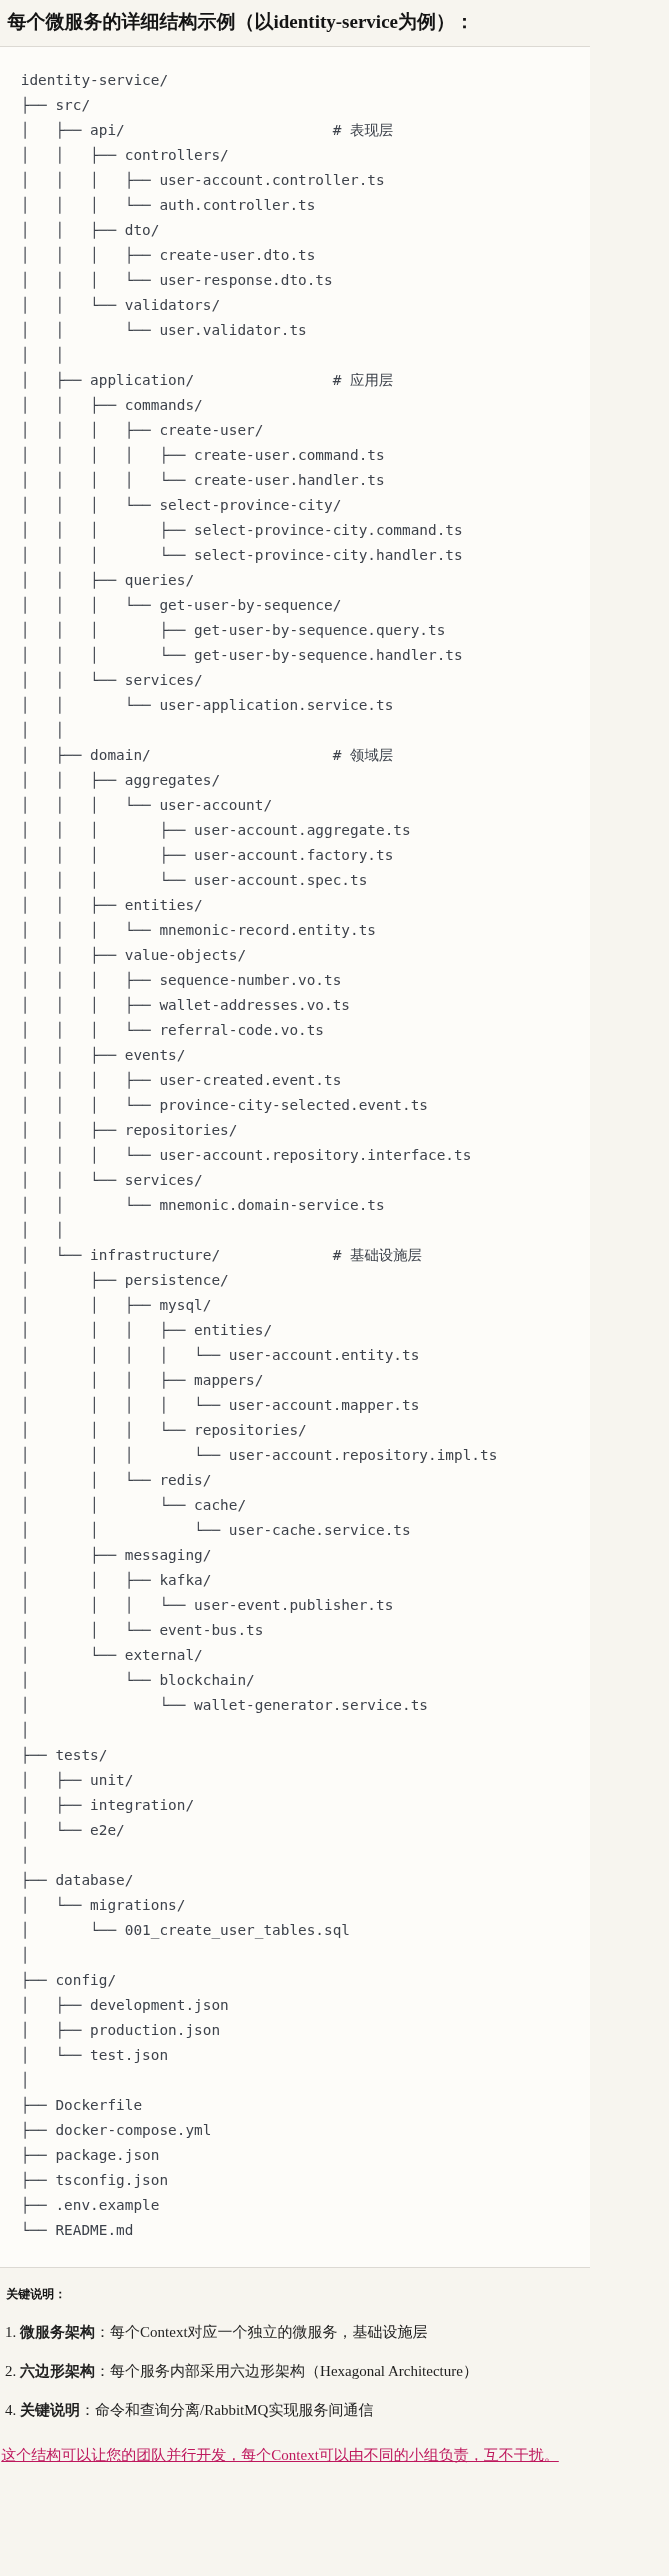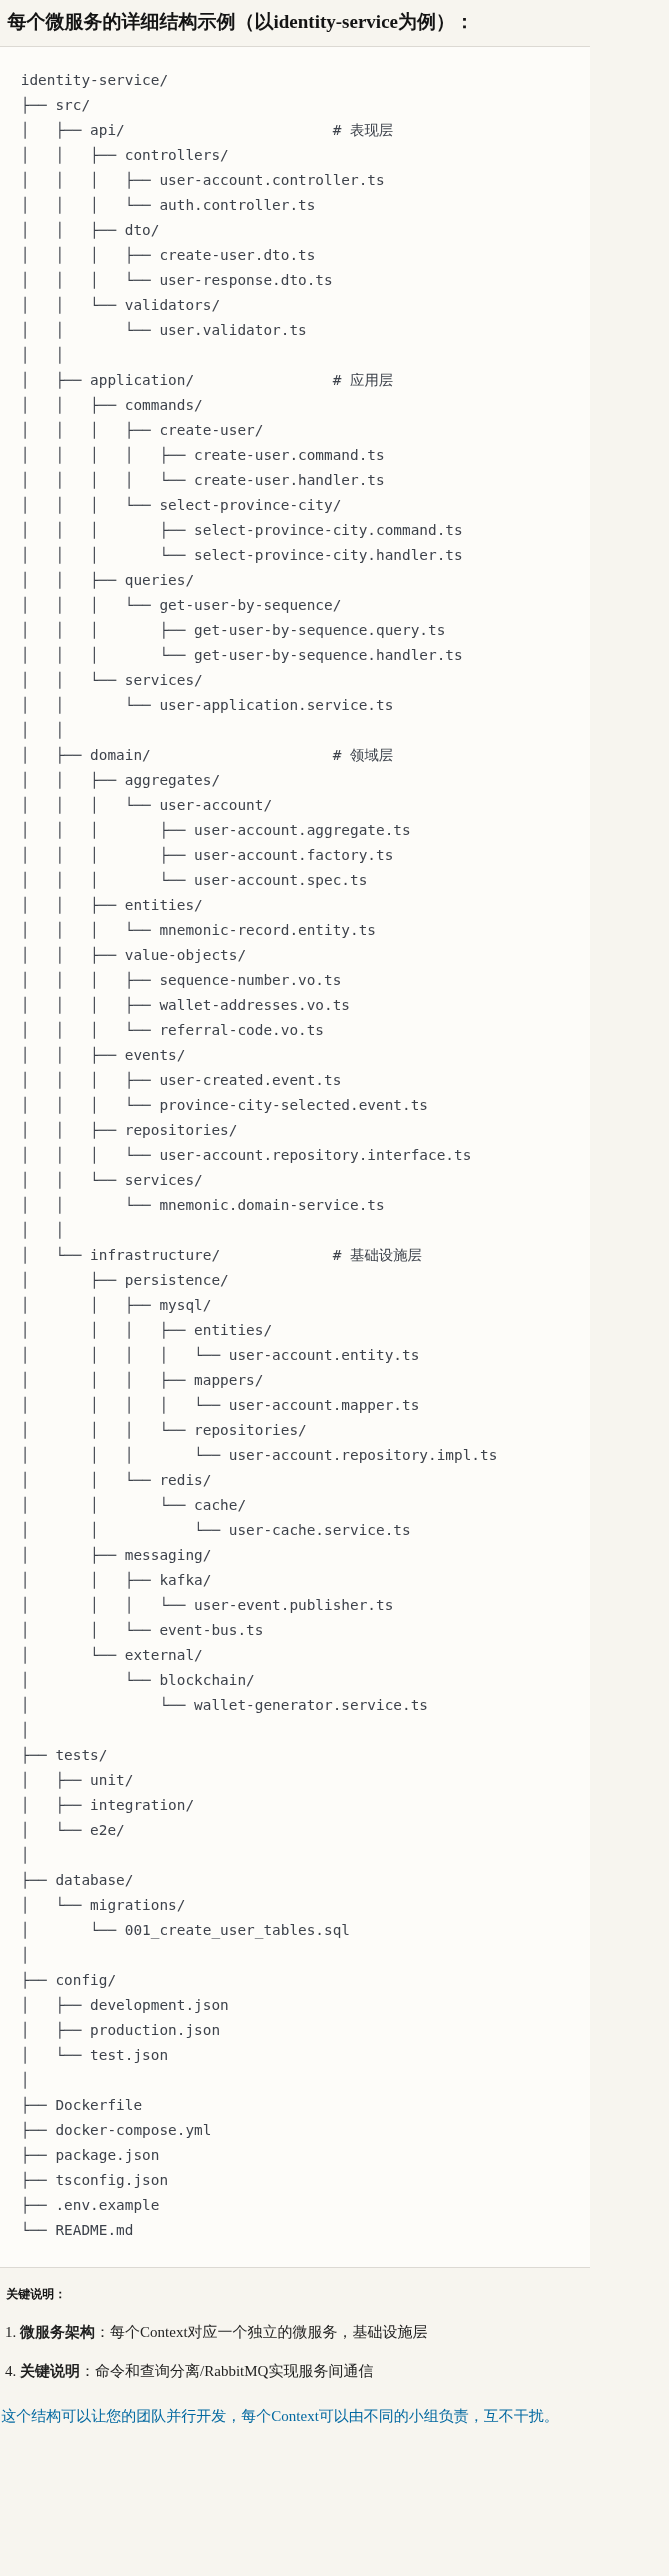--- a/index.html
+++ b/index.html
@@ -45,37 +45,39 @@
     line-height:20px;
     margin:0 0 19px 5px;
     color:#1f1f1f;
   }
   .note-item .num { margin-right:3.8px; }
   .note-item strong { font-weight:bold; }
   .footer-note {
     font-size:15px;
     line-height:20px;
     margin:25px 0 12.5px 1.3px;
-    color:#0369a1;
+    color:#be185d;
+    text-decoration:underline;
   }
 </style>
 </head>
 <body>
 
 <div class="page">
 
   <div class="title">每个微服务的详细结构示例（以identity-service为例）：</div>
 
   <div class="codeblock">
     <pre class="tree" id="tree"><div>identity-service/</div><div>├── src/</div><div>│   ├── api/                        # 表现层</div><div>│   │   ├── controllers/</div><div>│   │   │   ├── user-account.controller.ts</div><div>│   │   │   └── auth.controller.ts</div><div>│   │   ├── dto/</div><div>│   │   │   ├── create-user.dto.ts</div><div>│   │   │   └── user-response.dto.ts</div><div>│   │   └── validators/</div><div>│   │       └── user.validator.ts</div><div>│   │</div><div>│   ├── application/                # 应用层</div><div>│   │   ├── commands/</div><div>│   │   │   ├── create-user/</div><div>│   │   │   │   ├── create-user.command.ts</div><div>│   │   │   │   └── create-user.handler.ts</div><div>│   │   │   └── select-province-city/</div><div>│   │   │       ├── select-province-city.command.ts</div><div>│   │   │       └── select-province-city.handler.ts</div><div>│   │   ├── queries/</div><div>│   │   │   └── get-user-by-sequence/</div><div>│   │   │       ├── get-user-by-sequence.query.ts</div><div>│   │   │       └── get-user-by-sequence.handler.ts</div><div>│   │   └── services/</div><div>│   │       └── user-application.service.ts</div><div>│   │</div><div>│   ├── domain/                     # 领域层</div><div>│   │   ├── aggregates/</div><div>│   │   │   └── user-account/</div><div>│   │   │       ├── user-account.aggregate.ts</div><div>│   │   │       ├── user-account.factory.ts</div><div>│   │   │       └── user-account.spec.ts</div><div>│   │   ├── entities/</div><div>│   │   │   └── mnemonic-record.entity.ts</div><div>│   │   ├── value-objects/</div><div>│   │   │   ├── sequence-number.vo.ts</div><div>│   │   │   ├── wallet-addresses.vo.ts</div><div>│   │   │   └── referral-code.vo.ts</div><div>│   │   ├── events/</div><div>│   │   │   ├── user-created.event.ts</div><div>│   │   │   └── province-city-selected.event.ts</div><div>│   │   ├── repositories/</div><div>│   │   │   └── user-account.repository.interface.ts</div><div>│   │   └── services/</div><div>│   │       └── mnemonic.domain-service.ts</div><div>│   │</div><div>│   └── infrastructure/             # 基础设施层</div><div>│       ├── persistence/</div><div>│       │   ├── mysql/</div><div>│       │   │   ├── entities/</div><div>│       │   │   │   └── user-account.entity.ts</div><div>│       │   │   ├── mappers/</div><div>│       │   │   │   └── user-account.mapper.ts</div><div>│       │   │   └── repositories/</div><div>│       │   │       └── user-account.repository.impl.ts</div><div>│       │   └── redis/</div><div>│       │       └── cache/</div><div>│       │           └── user-cache.service.ts</div><div>│       ├── messaging/</div><div>│       │   ├── kafka/</div><div>│       │   │   └── user-event.publisher.ts</div><div>│       │   └── event-bus.ts</div><div>│       └── external/</div><div>│           └── blockchain/</div><div>│               └── wallet-generator.service.ts</div><div>│</div><div>├── tests/</div><div>│   ├── unit/</div><div>│   ├── integration/</div><div>│   └── e2e/</div><div>│</div><div>├── database/</div><div>│   └── migrations/</div><div>│       └── 001_create_user_tables.sql</div><div>│</div><div>├── config/</div><div>│   ├── development.json</div><div>│   ├── production.json</div><div>│   └── test.json</div><div>│</div><div>├── Dockerfile</div><div>├── docker-compose.yml</div><div>├── package.json</div><div>├── tsconfig.json</div><div>├── .env.example</div><div>└── README.md</div></pre>
   </div>
 
   <div class="notes-heading">关键说明：</div>
 
   <div>
     <div class="note-item"><span class="num">1.</span><strong>微服务架构</strong><span>：每个Context对应一个独立的微服务，基础设施层</span></div>
+    <div class="note-item"><span class="num">2.</span><strong>六边形架构</strong><span>：每个服务内部采用六边形架构（Hexagonal Architecture）</span></div>
     <div class="note-item"><span class="num">4.</span><strong>关键说明</strong><span>：命令和查询分离/RabbitMQ实现服务间通信</span></div>
   </div>
 
   <p class="footer-note">这个结构可以让您的团队并行开发，每个Context可以由不同的小组负责，互不干扰。</p>
 
 </div>
 
 
 </body></html>

